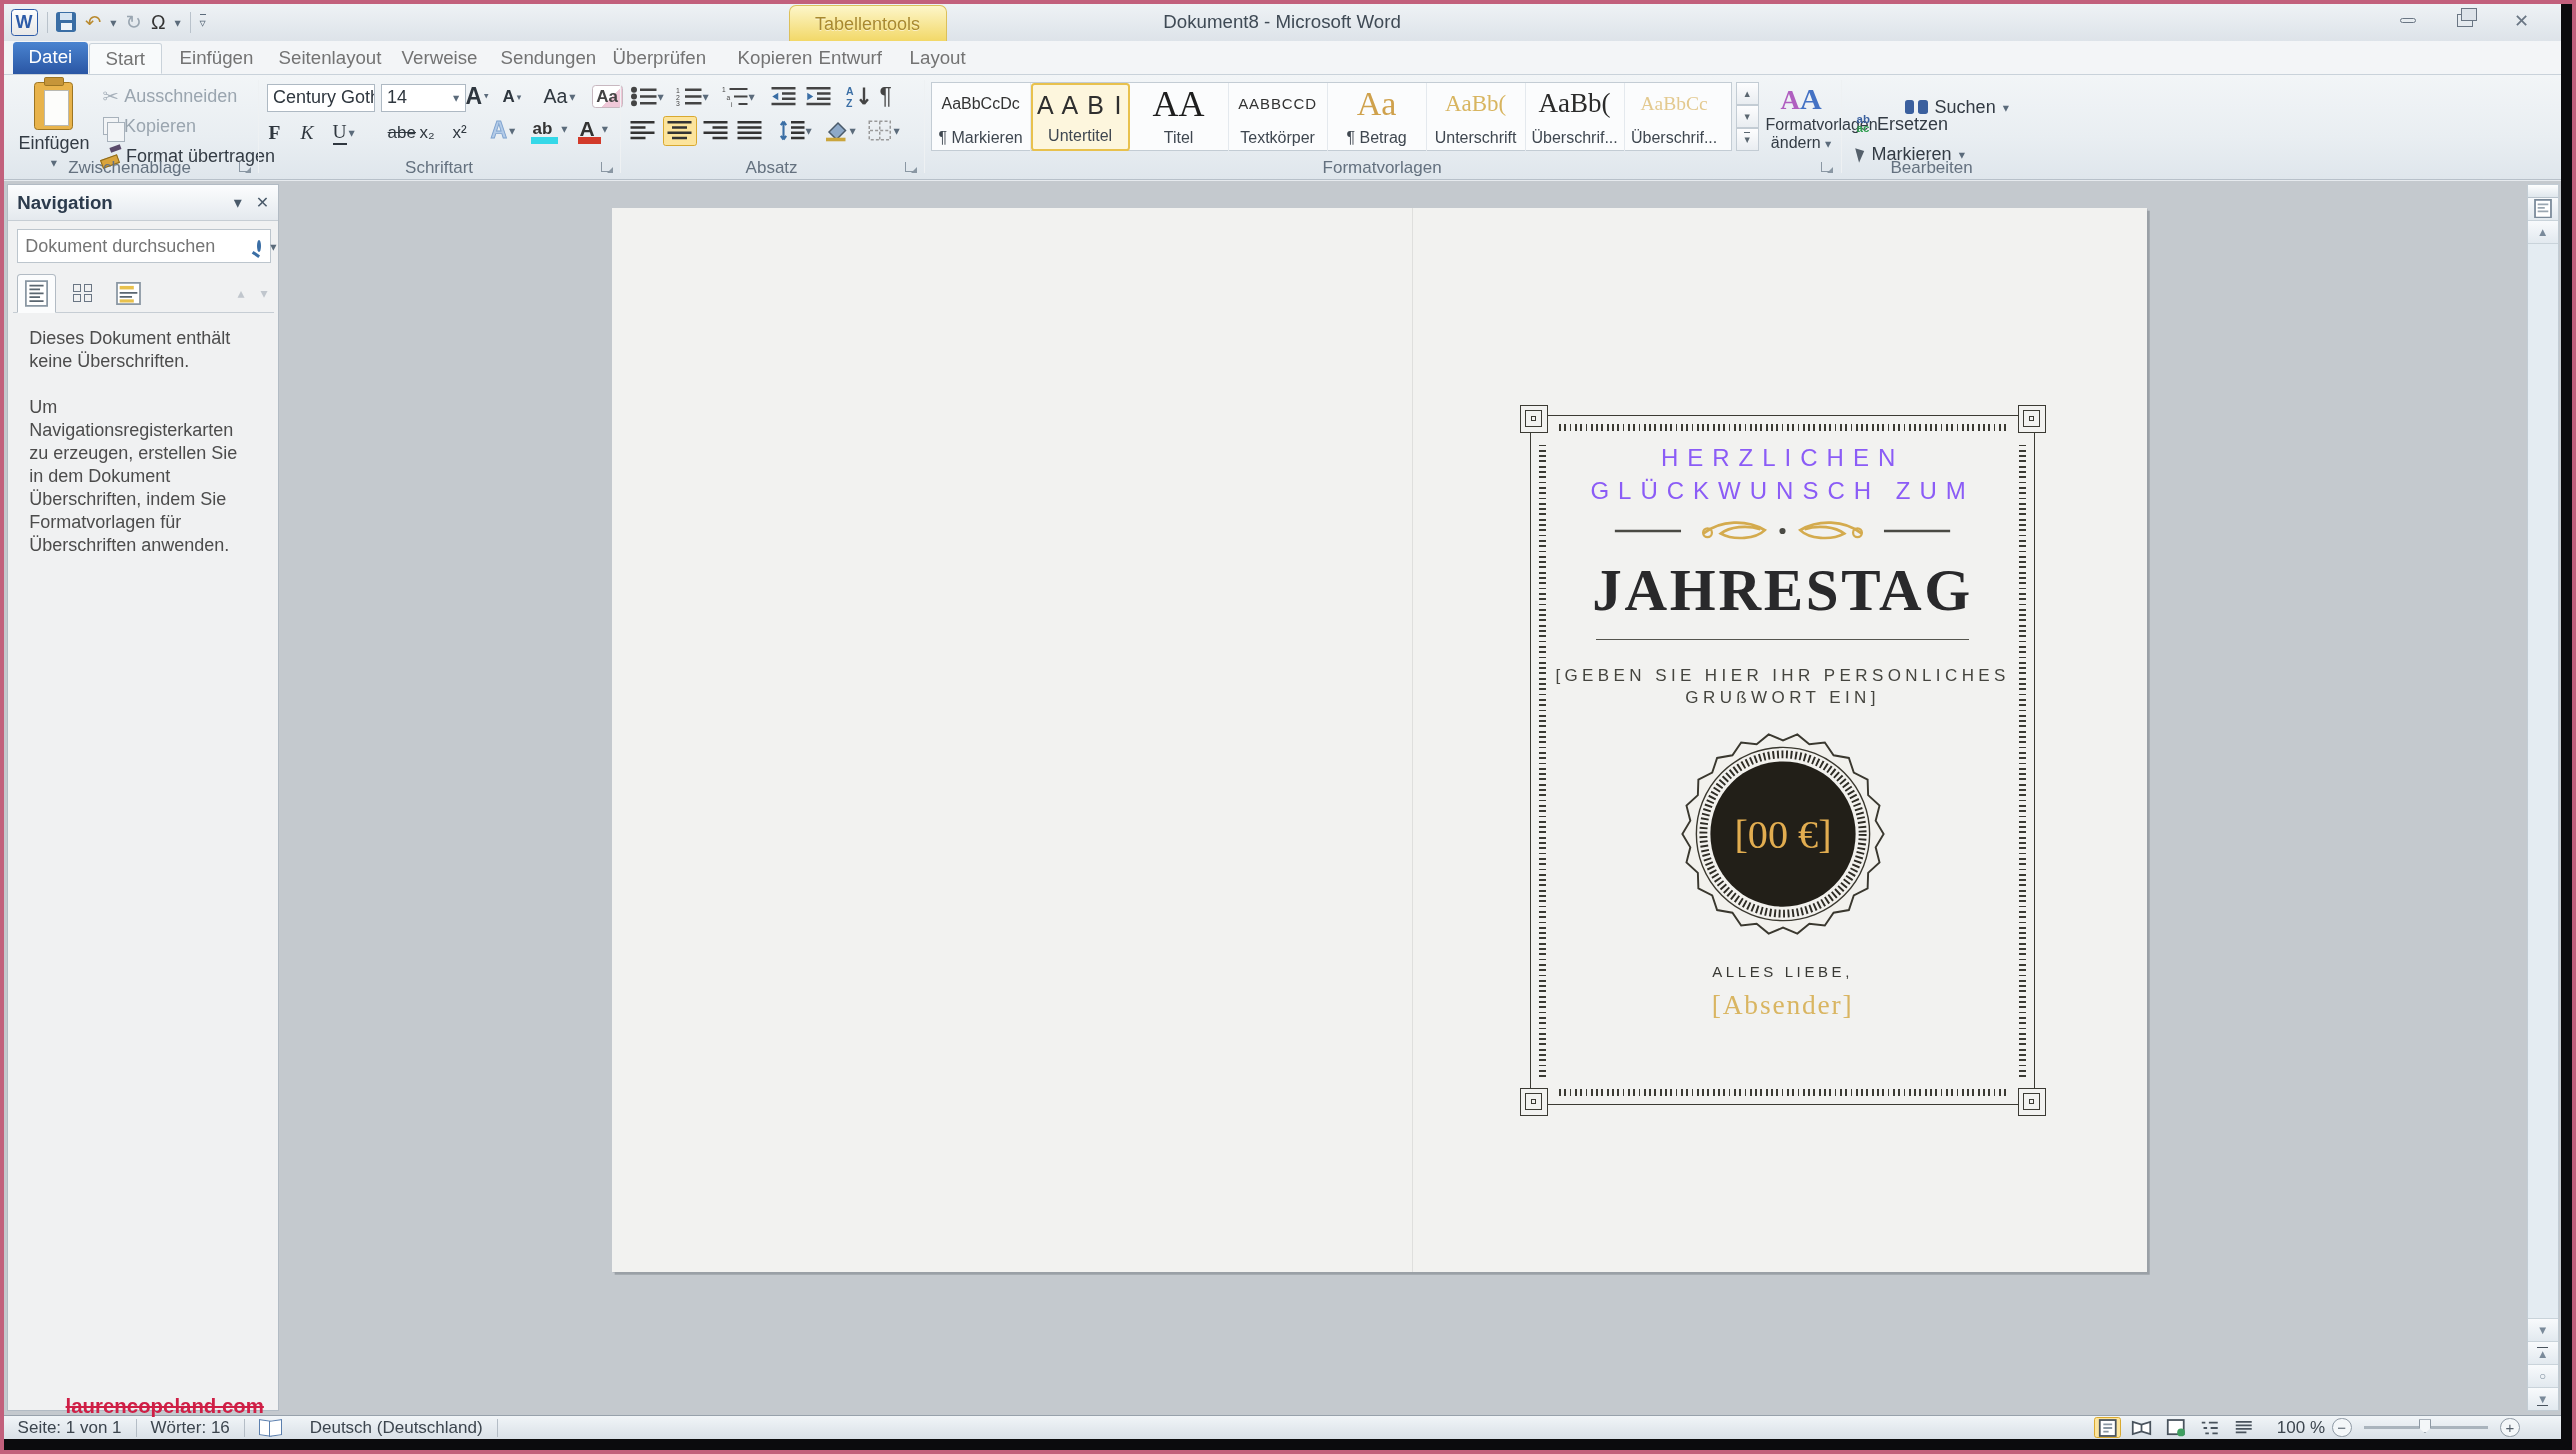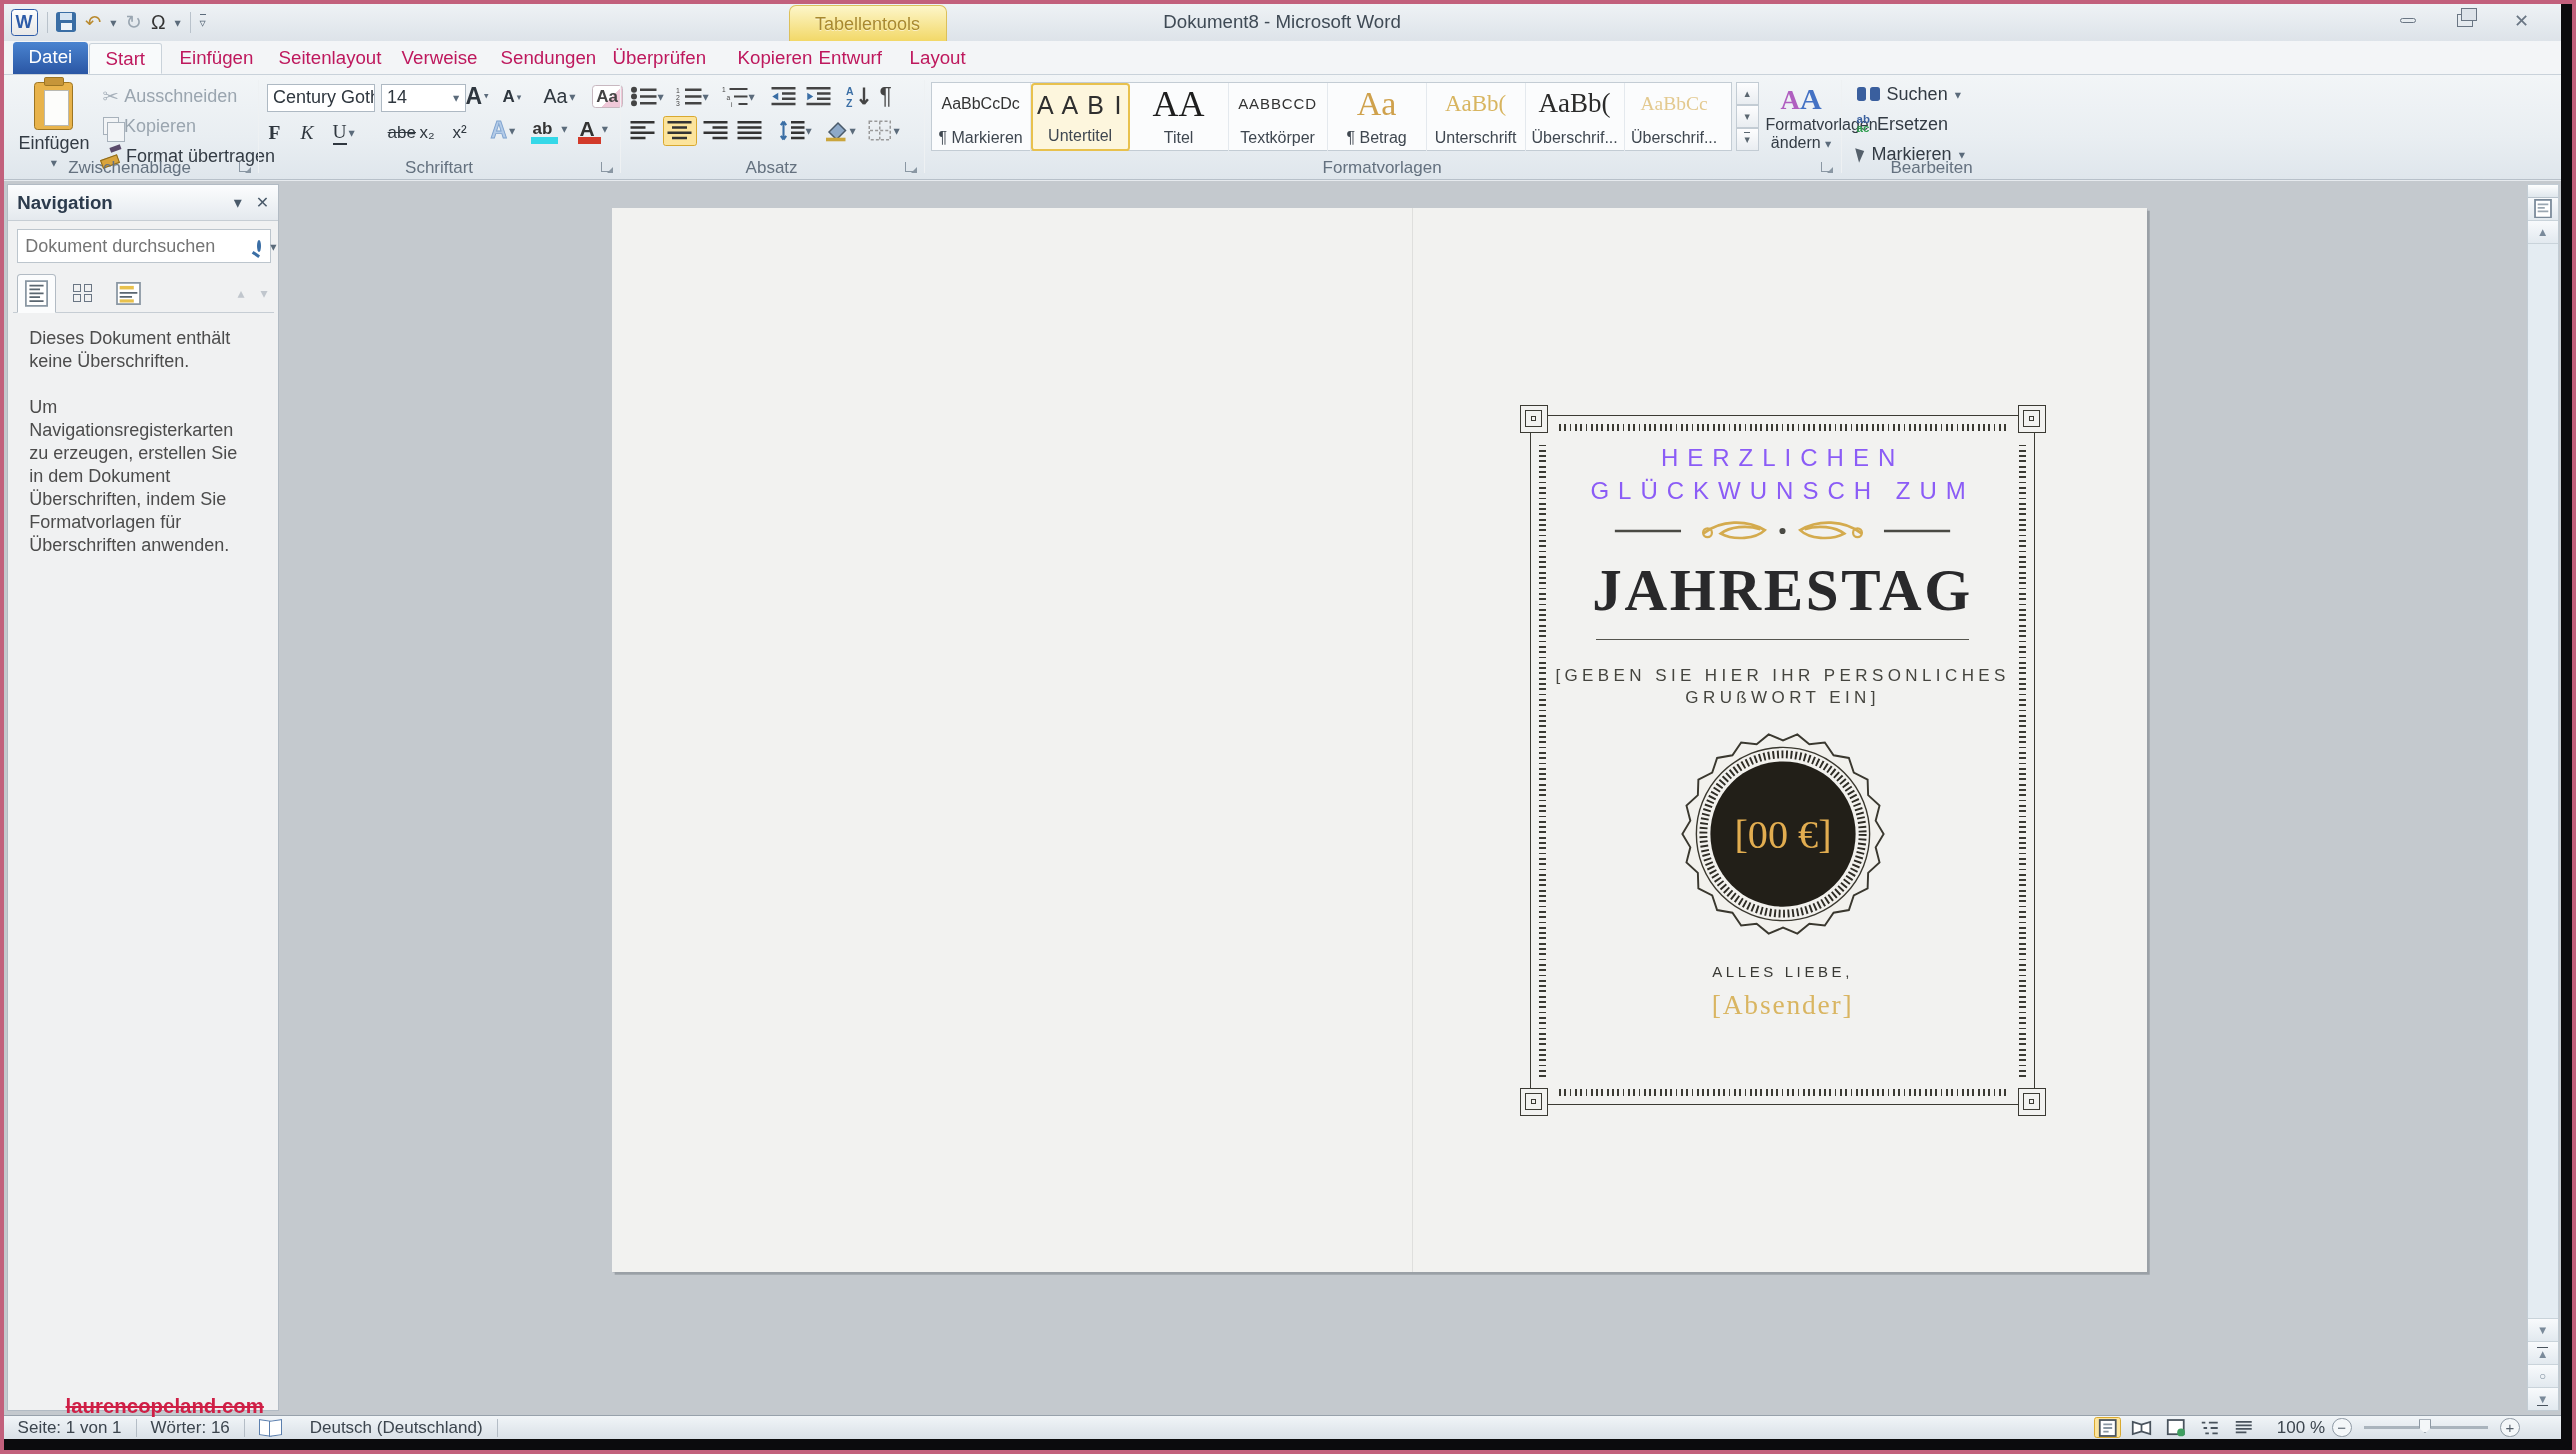--- a/index.html
+++ b/index.html
@@ -28,21 +28,21 @@
     background:linear-gradient(#fdf6c9,#f2d868); border:0.9px solid #dcc05a; border-bottom:none; text-align:center;
     font-size:18px; color:#a8892f; line-height:36px; text-shadow:0 0.9px 0 #fff8; }
   .winbtns { position:absolute; right:21px; top:7px; display:flex; gap:21px; }
   .winbtn { width:36px; height:21px; color:#6a7684; font-size:18px; text-align:center; line-height:21px; }
   .restore-glyph { width:16px; height:12.4px; border:1.8px solid #6a7684; position:relative; margin:3.6px auto; }
   .restore-glyph::before { content:""; position:absolute; left:3.6px; top:-7px; width:14px; height:10.7px; border:1.8px solid #6a7684; background:#dde3e9; }
   .min-glyph { width:16px; height:5.3px; border:1.8px solid #6a7684; border-radius:2.7px; margin:7px auto; }
 
   
   .tabrow { position:absolute; left:0; top:37px; width:100%; height:34px; background:#f3f5f7; border-bottom:0.9px solid #c9d2da; }
-  .tab { position:absolute; top:2.7px; height:31px; line-height:29px; text-align:center; font-size:18.7px; color:#be185d; padding:0 16px; }
+  .tab { position:absolute; top:2.7px; height:31px; line-height:29px; text-align:center; font-size:18.7px; color:#737373; padding:0 16px; }
   .tab.file { background:linear-gradient(#4a84d0,#2a56a4); color:#fff; border-radius:3.6px 3.6px 0 0; top:1.8px; height:32px; }
   .tab.active { background:#f8fafb; border:0.9px solid #c9d2da; border-bottom:0.9px solid #f8fafb; border-radius:2.7px 2.7px 0 0; }
   .ribbon-right { position:absolute; right:16px; top:44px; display:flex; gap:18px; align-items:center; }
   .chev { color:#6a7684; font-size:16px; }
   .helpbtn { width:23px; height:23px; border-radius:50%; background:radial-gradient(circle at 35% 30%, #7fb0e8, #2f6cb5); color:#fff; font-weight:bold; font-size:16px; text-align:center; line-height:23px; }
 
   
   .ribbon { position:absolute; left:0; top:71px; width:100%; height:105px;
     background:linear-gradient(#f2f5f7 0%, #e9eef2 60%, #dfe6ec 100%); border-bottom:0.9px solid #b7c0c9; }
   .gsep { position:absolute; top:5.3px; bottom:5.3px; width:0.9px; background:#ccd4db; border-right:0.9px solid #ffffffaa; }
@@ -463,21 +463,21 @@
           </div>
     </div>
     <div class="chstyles">
       <div class="aa-ico"><b>A</b><b>A</b></div>
       <div><span>Formatvorlagen</span><br><span>ändern</span> <span class="dd">▾</span></div>
     </div>
     <div class="glabel" style="left:922px;width:913px;">Formatvorlagen</div>
     <div class="launcher" style="left:1817px;"></div>
     <div class="gsep" style="left:1837px;"></div>
 
-    <div class="ebtn" style="top:9px;">
+    <div class="ebtn" style="top:22px;margin-left:48px;">
       <span class="binoc"></span>
       <span>Suchen</span>
           <span class="dd">▾</span>
         </div>
     <div class="ebtn" style="top:39px;">
       <span class="repl">ab<br><i>ac</i></span>
       <span>Ersetzen</span>
         </div>
     <div class="ebtn" style="top:69px;">
       <span class="cursor-arrow"></span>

